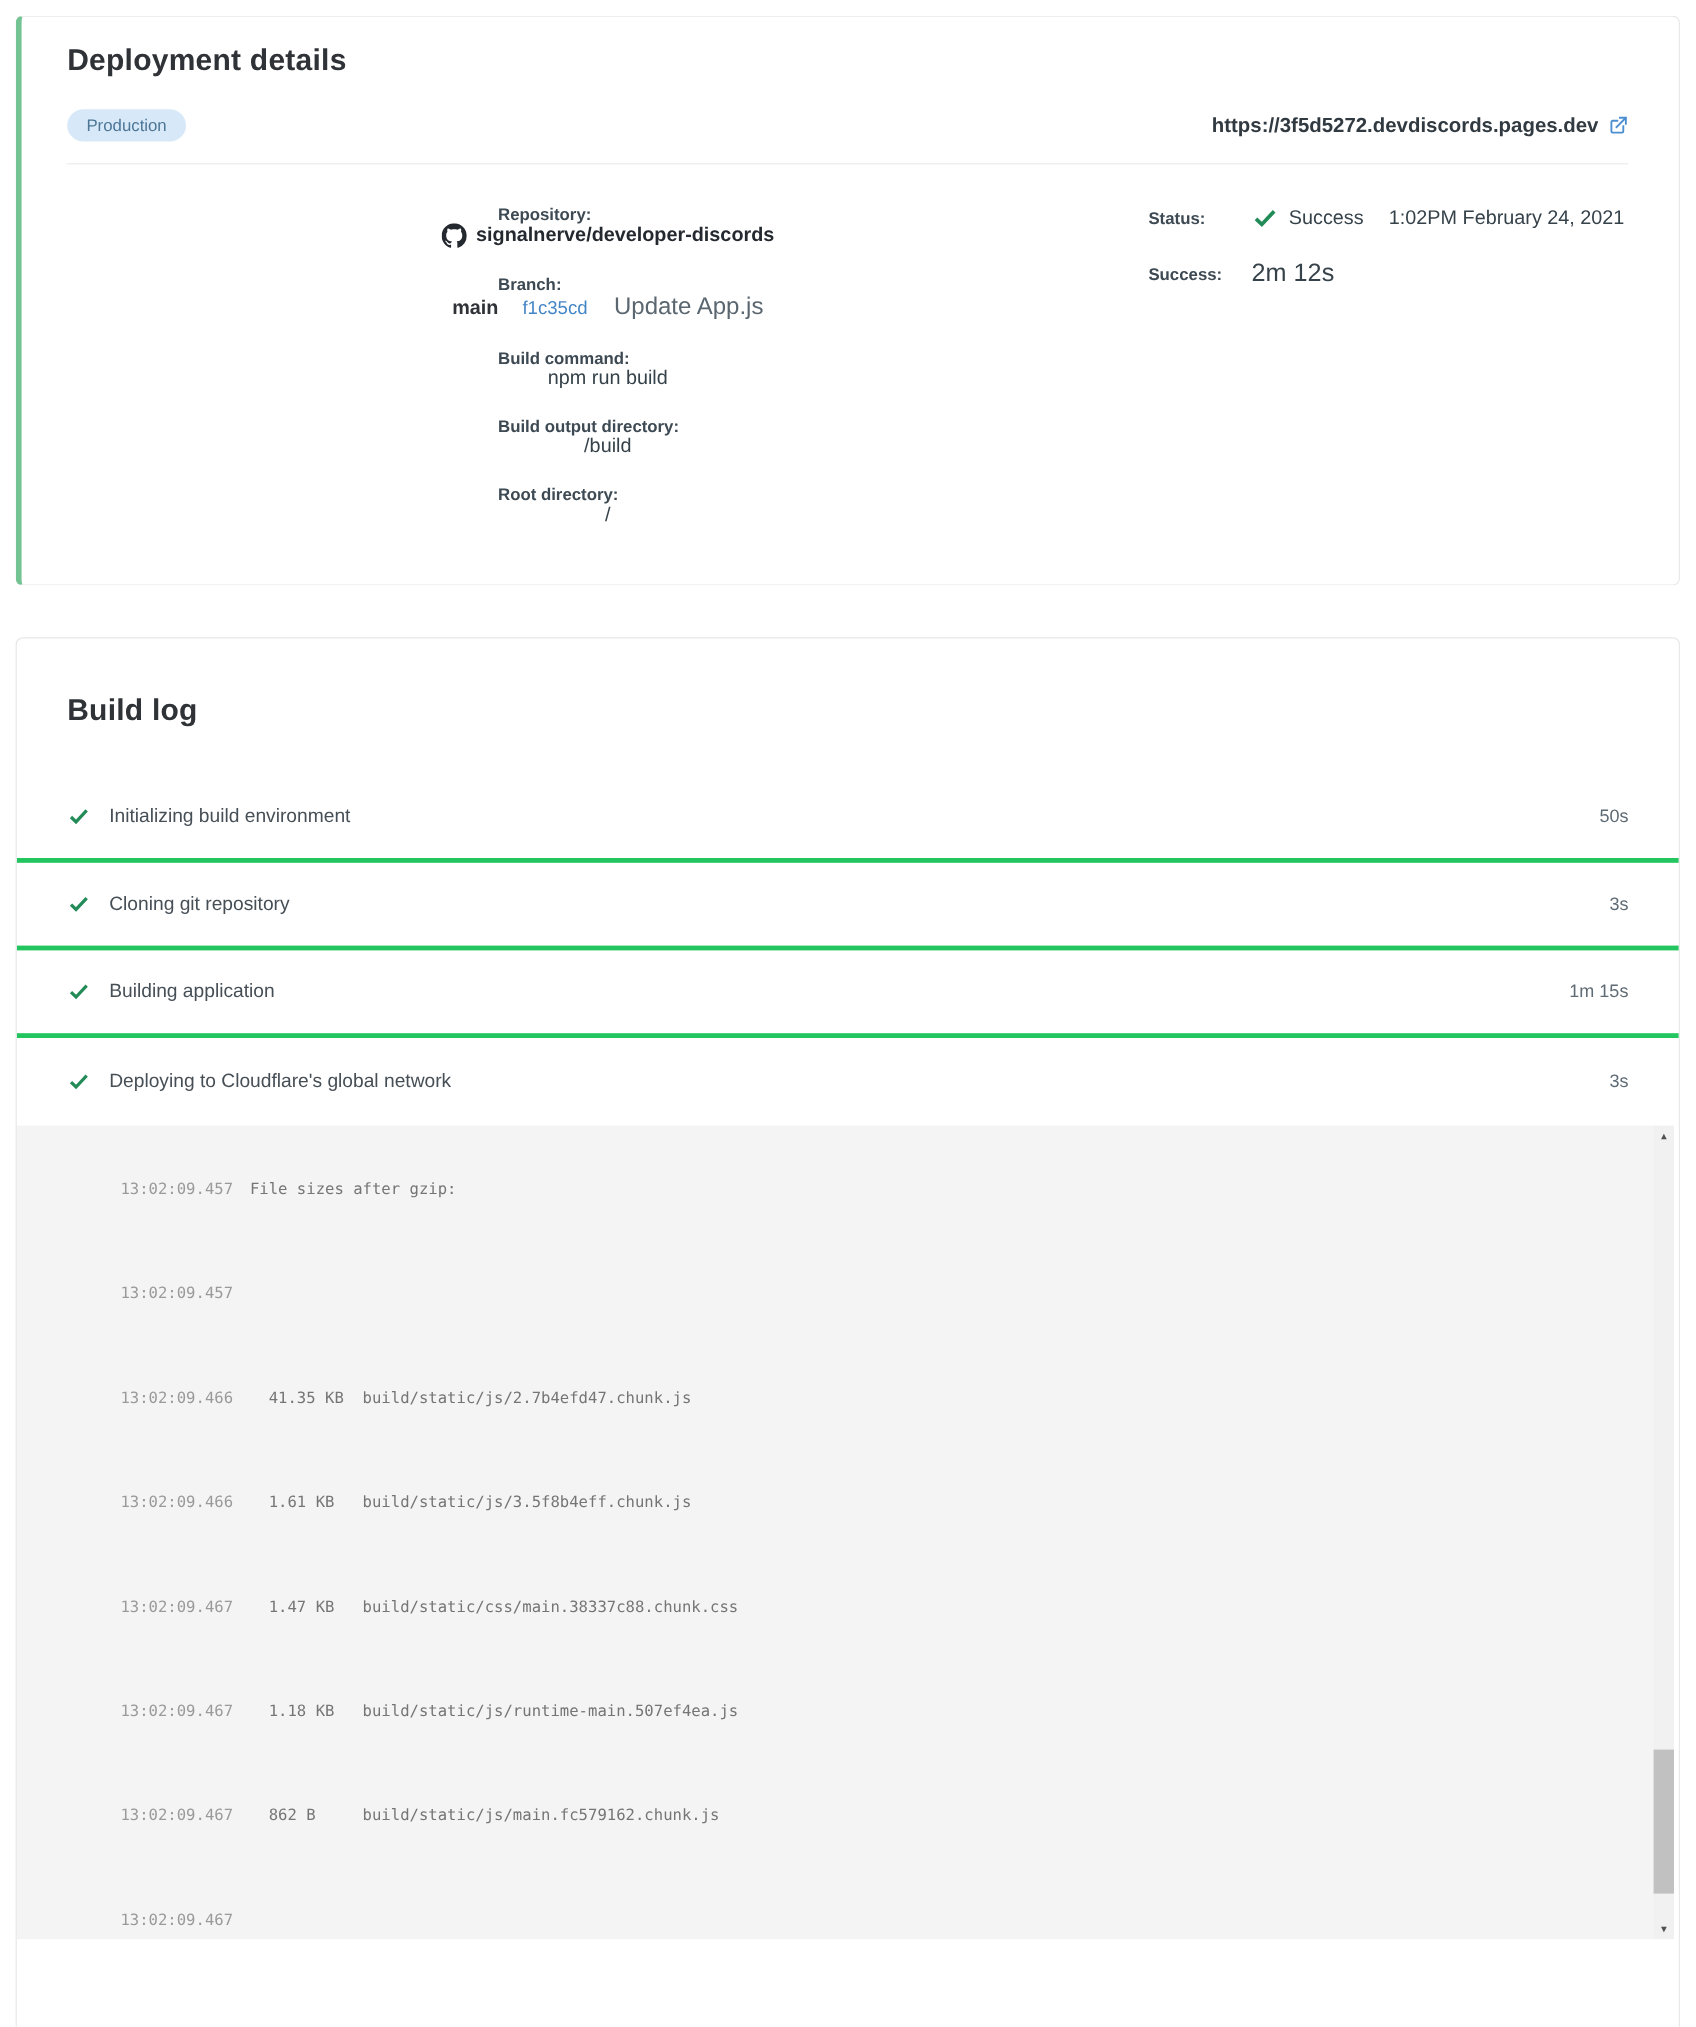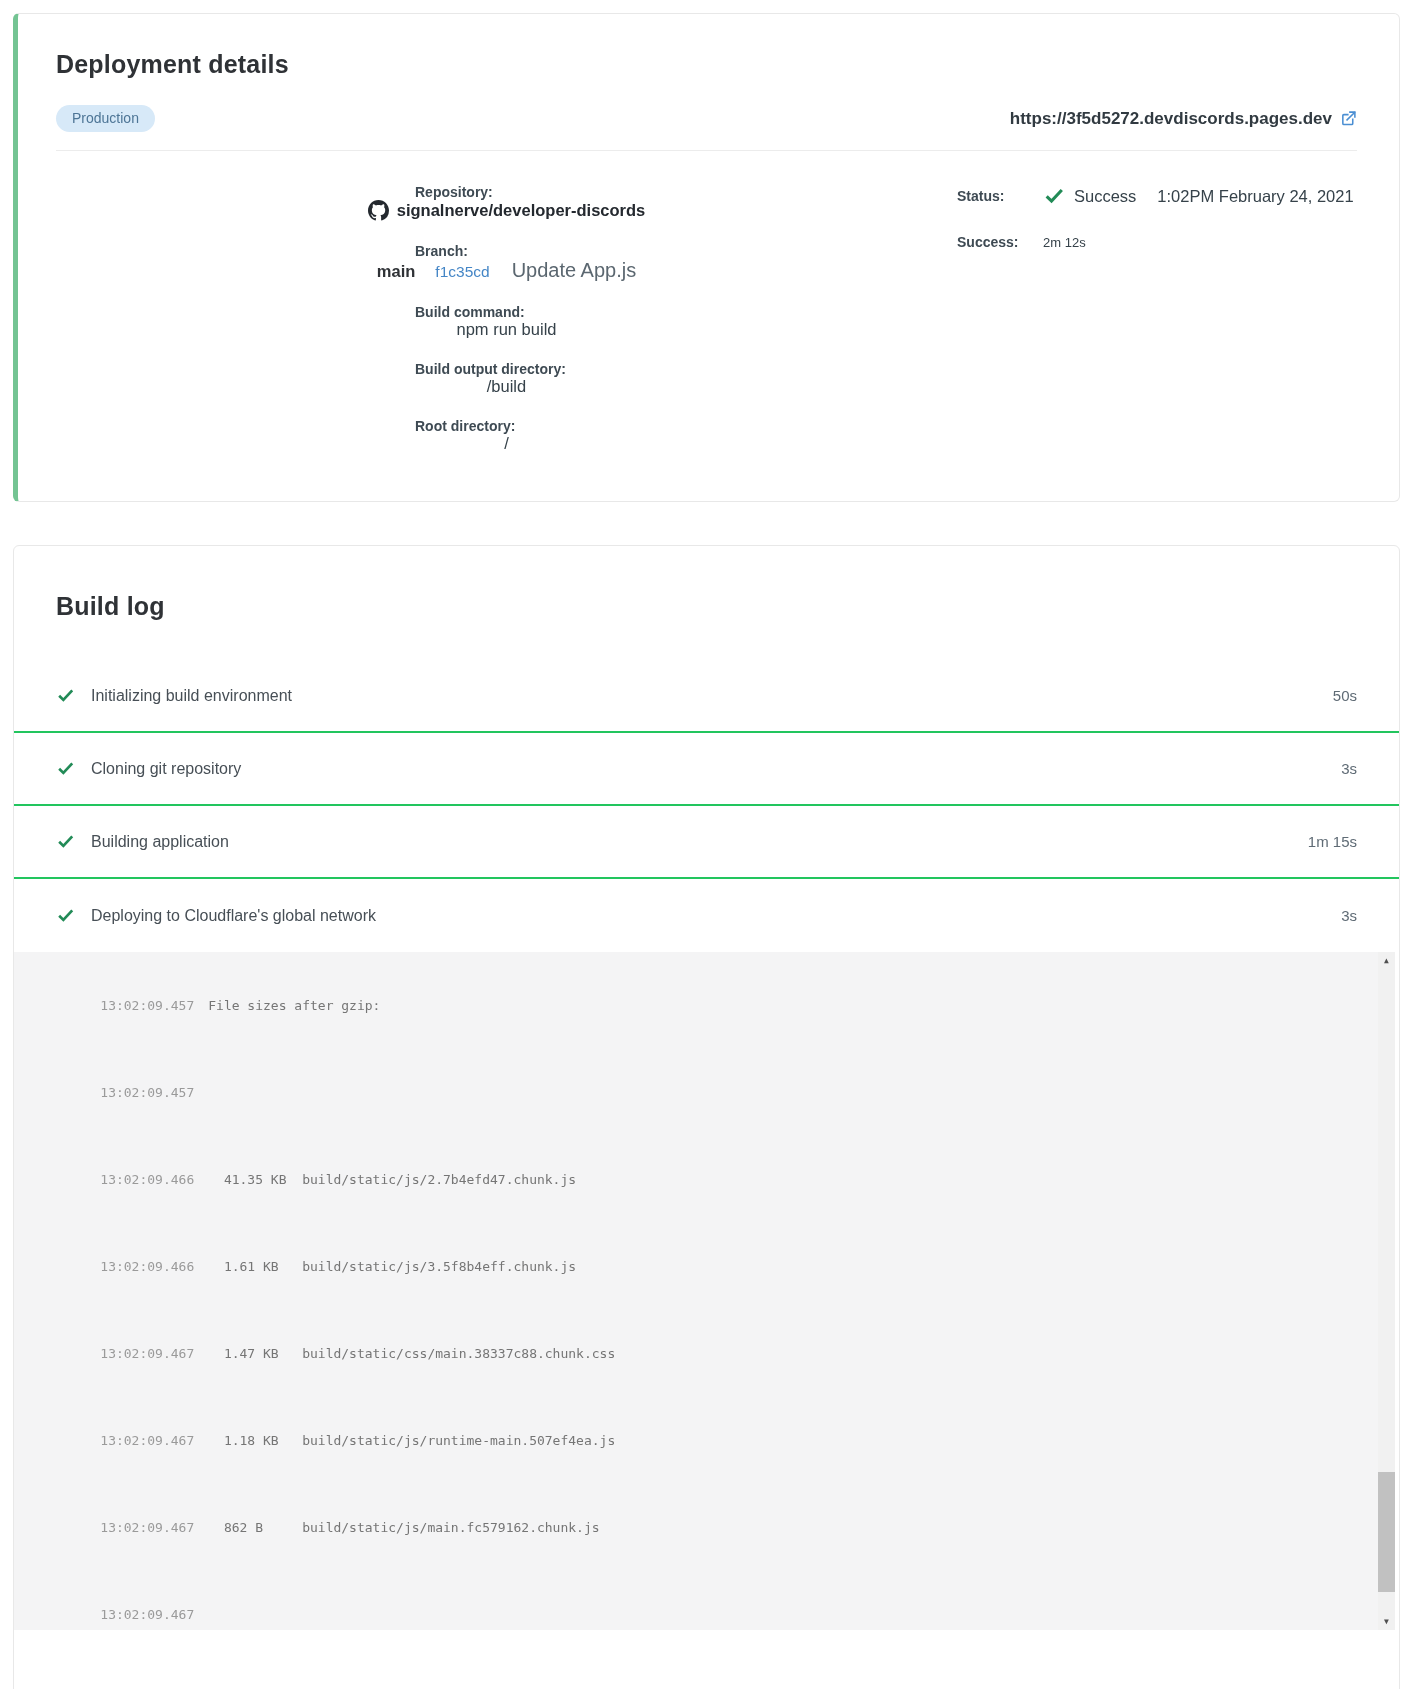--- a/index.html
+++ b/index.html
@@ -14,21 +14,21 @@
 
   
   .card {
     background: #fff;
     border: 1px solid #e8e8e8;
     border-radius: 6px;
     width: 1387px;
   }
   .deployment-card {
     border-left: 5px solid #74c493;
-    padding: 36px 42px 48px 38px;
+    padding: 22px 42px 48px 38px;
     min-height: 446px;
   }
   .buildlog-card {
     margin-top: 43px;
     padding: 0;
     overflow: hidden;
     min-height: 1178px;
   }
 
   
@@ -71,30 +71,30 @@
   .branch-name { font-weight: 700; font-size: 16.5px; color: #2f3236; }
   .commit-link { font-size: 15.5px; color: #4586c6; text-decoration: none; margin-left: 20px; }
   .commit-msg { font-size: 20px; color: #5b6770; margin-left: 22px; }
 
   .right-row { display: flex; align-items: center; min-height: 24px; margin-bottom: 22px; }
   .right-label { width: 86px; flex: 0 0 auto; font-size: 14px; font-weight: 700; color: #3e4a53; }
   .check-icon { width: 22px; height: 22px; color: #228b57; flex: 0 0 auto; }
   .check-icon svg { width: 100%; height: 100%; display: block; }
   .status-text { font-size: 16.5px; color: #36424a; margin-left: 9px; }
   .status-time { font-size: 16.5px; color: #36424a; margin-left: 21px; white-space: nowrap; }
-  .duration-value { font-size: 13px; color: #36424a; }
+  .duration-value { font-size: 21px; color: #36424a; }
 
   
   .bl-title { font-size: 25px; font-weight: 600; color: #2f3236; padding: 46px 42px 0 42px; letter-spacing: 0.2px; }
   .stages { margin-top: 39px; }
   .stage-row {
     height: 73px;
     display: flex; align-items: center;
     padding: 0 42px;
-    border-bottom: 2px solid #22c55e;
+    border-bottom: 4px solid #22c55e;
     cursor: pointer;
   }
   .stage-row:last-child { border-bottom: none; }
   .stage-check { width: 19px; height: 19px; color: #228b57; flex: 0 0 auto; }
   .stage-check svg { width: 100%; height: 100%; display: block; }
   .stage-name { font-size: 16px; color: #474f56; margin-left: 16px; }
   .stage-duration { margin-left: auto; font-size: 15px; color: #5f6b75; }
 
   .log-area {
     position: relative;

